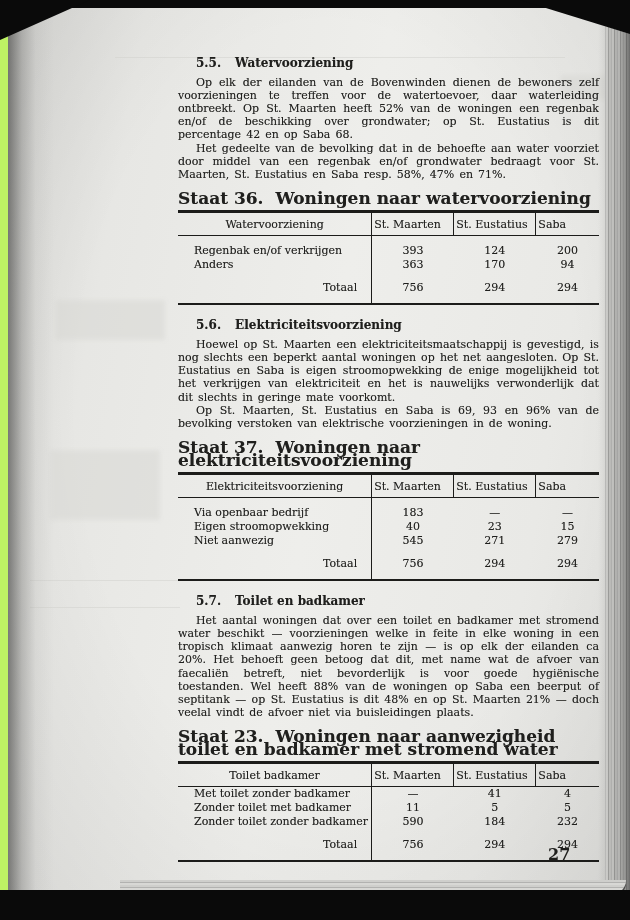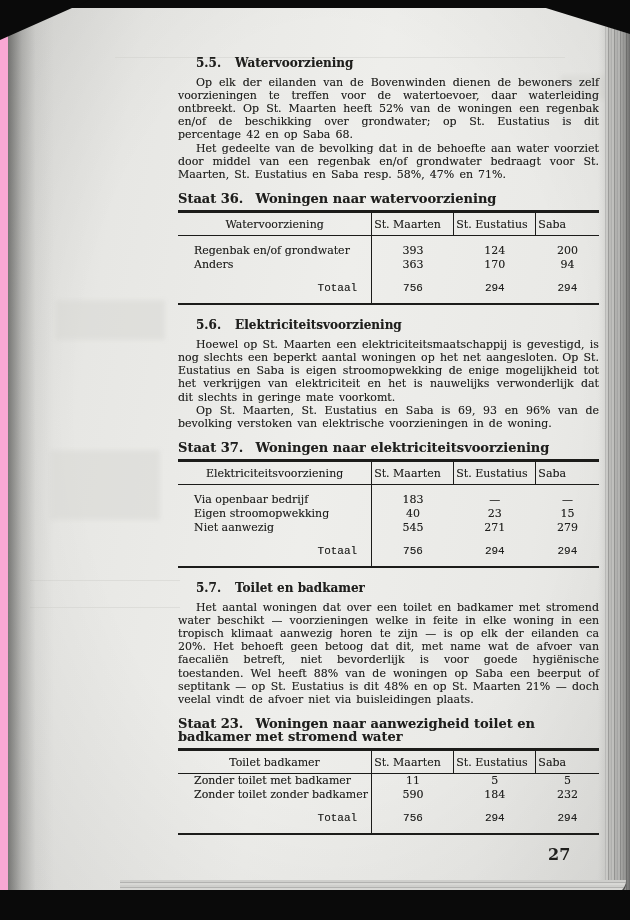--- a/index.html
+++ b/index.html
@@ -1,18 +1,18 @@
 <!DOCTYPE html>
 <html><head>
 <meta charset="utf-8">
 <style>
   html,body{margin:0;padding:0;}
   body{width:630px;height:920px;background:#090909;overflow:hidden;
        font-family:"DejaVu Serif","Liberation Serif",serif;}
-  .scan{position:relative;width:630px;height:920px;background:#f9a8d4;overflow:hidden;}
+  .scan{position:relative;width:630px;height:920px;background:#bef264;overflow:hidden;}
 
   
   .page{position:absolute;left:8px;top:7px;right:6px;bottom:28px;
         background:linear-gradient(100deg,#d8d8d5 0%,#e7e7e4 18%,#eeeeeb 50%,#e9e9e6 80%,#e0e0dd 100%);}
   .page::after{content:"";position:absolute;inset:0;pointer-events:none;
         background:radial-gradient(ellipse at 52% 45%, rgba(0,0,0,0) 55%, rgba(0,0,0,0.07) 100%);}
 
   
   .gutter{position:absolute;left:8px;top:7px;bottom:28px;width:46px;pointer-events:none;
         background:linear-gradient(90deg, rgba(40,40,38,0.55) 0%, rgba(90,90,88,0.30) 30%, rgba(150,150,148,0.12) 60%, rgba(0,0,0,0) 100%);}
@@ -43,35 +43,35 @@
   
   .content{position:absolute;left:178px;top:57px;width:421px;color:#1f1f1d;
         font-size:11px;line-height:13.1px;
         text-shadow:0 0 0.5px rgba(30,30,28,0.4);}
   h3.sec{font-size:12px;margin:0 0 6px 18px;font-weight:bold;}
   h3.sec .num{margin-right:14px;}
   .content p{margin:0;text-align:justify;text-indent:18px;word-spacing:1.6px;}
   .mt{margin-top:14px !important;}
 
   .staat{margin-top:11px;margin-bottom:13px;}
-  .cap{font-weight:bold;font-size:13px;margin-bottom:5px;}
+  .cap{font-weight:bold;font-size:17px;margin-bottom:5px;}
   .cap .cap-label{margin-right:12px;}
 
   table.tbl{width:100%;border-collapse:collapse;border-top:3px solid #1c1c1a;
         border-bottom:2px solid #1c1c1a;font-size:11px;}
   table.tbl th{font-weight:normal;text-align:left;padding:5px 2px 4px;
         border-bottom:1.5px solid #1c1c1a;}
   table.tbl th.lbl{text-align:center;}
   table.tbl th:not(:last-child){border-right:1.2px solid #1c1c1a;}
   table.tbl td{padding:0 2px;line-height:14px;}
   table.tbl td.lbl{text-align:left;padding-left:16px;border-right:1.2px solid #1c1c1a;}
   table.tbl td.num{text-align:center;}
   table.tbl td.num span{display:inline-block;width:32px;text-align:center;}
   table.tbl tr.first td{padding-top:8px;}
-  table.tbl tr.total td{padding-top:9px;padding-bottom:8px;font-family:Liberation Mono, monospace;}
+  table.tbl tr.total td{padding-top:9px;padding-bottom:8px;}
   table.tbl tr.total td.lbl{text-align:right;padding-right:14px;}
   col.c1{width:46%;} col.c2{width:19.5%;} col.c3{width:19.5%;} col.c4{width:15%;}
 
   .pageno{position:absolute;left:548px;top:845px;font-weight:bold;font-size:16px;color:#1f1f1d;text-align:center;}
 </style>
 </head>
 <body>
 
 <div class="scan">
   <div class="page"></div>
@@ -103,21 +103,21 @@
         <thead>
           <tr>
             <th class="lbl">Watervoorziening</th>
             <th>St. Maarten</th>
             <th>St. Eustatius</th>
             <th>Saba</th>
           </tr>
         </thead>
         <tbody>
           <tr class="first">
-            <td class="lbl">Regenbak en/of grondwater</td>
+            <td class="lbl">Regenbak en/of verkrijgen</td>
             <td class="num"><span>393</span></td>
             <td class="num"><span>124</span></td>
             <td class="num"><span>200</span></td>
           </tr>
           <tr>
             <td class="lbl">Anders</td>
             <td class="num"><span>363</span></td>
             <td class="num"><span>170</span></td>
             <td class="num"><span>94</span></td>
           </tr>
@@ -200,20 +200,26 @@
         <thead>
           <tr>
             <th class="lbl">Toilet badkamer</th>
             <th>St. Maarten</th>
             <th>St. Eustatius</th>
             <th>Saba</th>
           </tr>
         </thead>
         <tbody>
           <tr>
+            <td class="lbl">Met toilet zonder badkamer</td>
+            <td class="num"><span>—</span></td>
+            <td class="num"><span>41</span></td>
+            <td class="num"><span>4</span></td>
+          </tr>
+          <tr>
             <td class="lbl">Zonder toilet met badkamer</td>
             <td class="num"><span>11</span></td>
             <td class="num"><span>5</span></td>
             <td class="num"><span>5</span></td>
           </tr>
           <tr>
             <td class="lbl">Zonder toilet zonder badkamer</td>
             <td class="num"><span>590</span></td>
             <td class="num"><span>184</span></td>
             <td class="num"><span>232</span></td>

